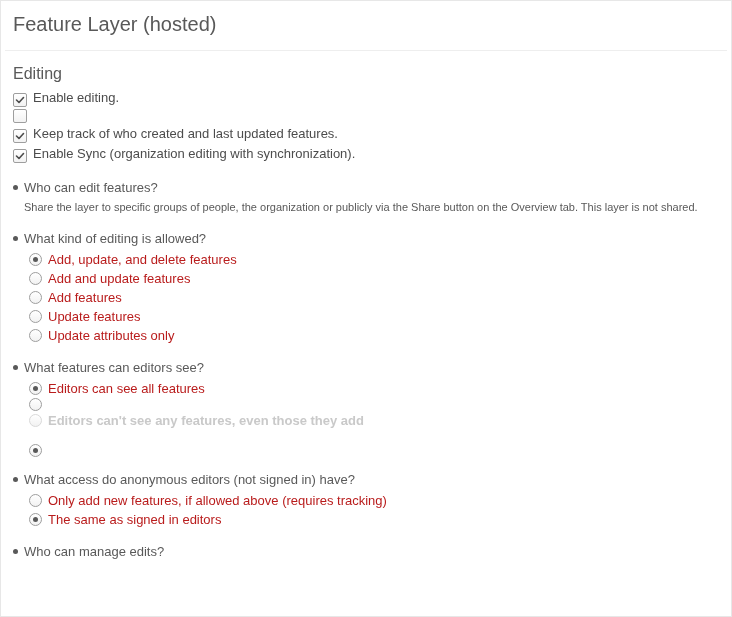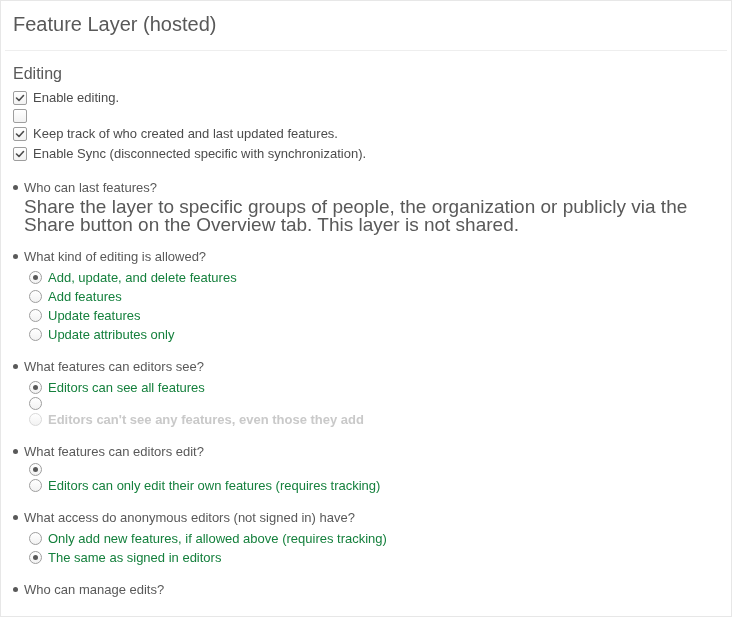--- a/index.html
+++ b/index.html
@@ -29,21 +29,21 @@
   .body {
     padding: 14px 12px 0 12px;
   }
   .section-heading {
     font-size: 16px;
     color: #595959;
     margin-bottom: 6px;
   }
   .chk-row {
     display: flex;
-    align-items: center;
+    align-items: flex-end;
     gap: 6px;
     line-height: 18px;
     margin-bottom: 2px;
     cursor: pointer;
   }
   .chk {
     width: 12px;
     height: 12px;
     border: 1px solid #9e9e9e;
     border-radius: 2px;
@@ -77,21 +77,21 @@
     left: 0;
     top: 6px;
     width: 5px;
     height: 5px;
     border-radius: 50%;
     background: #595959;
   }
   .qdesc {
     padding-left: 11px;
     color: #595959;
-    font-size: 19px;
+    font-size: 11px;
     line-height: 18px;
     margin-top: 2px;
   }
   .options {
     padding-left: 16px;
     margin-top: 3px;
   }
   .radio-row {
     display: flex;
     align-items: center;
@@ -111,21 +111,21 @@
     flex-shrink: 0;
   }
   .radio .dot {
     width: 5px;
     height: 5px;
     border-radius: 50%;
     background: #595959;
     display: none;
   }
   .radio.selected .dot { display: block; }
-  .radio-label { color: #15803d; }
+  .radio-label { color: #b91c1c; }
   .radio-row.disabled { cursor: default; font-weight: bold; }
   .radio-row.disabled .radio { border-color: #d9d9d9; }
   .radio-row.disabled .radio-label { color: #c9c9c9; }
 </style>
 </head>
 <body>
 
 <div class="panel">
   <div class="panel-title">Feature Layer (hosted)</div>
   <div class="divider"></div>
@@ -153,40 +153,44 @@
             </svg>
           </span>
           <span class="chk-label">Keep track of who created and last updated features.</span>
         </div>
         <div class="chk-row">
           <span class="chk checked">
             <svg class="tick" width="10" height="10" viewBox="0 0 10 10">
               <path d="M1.5 5 L4 7.5 L8.5 2.5" stroke="#4c4c4c" stroke-width="1.6" fill="none" stroke-linecap="round" stroke-linejoin="round"></path>
             </svg>
           </span>
-          <span class="chk-label">Enable Sync (disconnected specific with synchronization).</span>
+          <span class="chk-label">Enable Sync (organization editing with synchronization).</span>
         </div>
       </div>
 
     <div class="qlist" id="qlist">
         <div class="qitem">
-          <div class="qhead">Who can last features?</div>
+          <div class="qhead">Who can edit features?</div>
           <div class="qdesc">Share the layer to specific groups of people, the organization or publicly via the Share button on the Overview tab. This layer is not shared.</div>
         </div>
         <div class="qitem">
           <div class="qhead">What kind of editing is allowed?</div>
           <div class="options">
             <div class="radio-row">
               <span class="radio selected">
                 <span class="dot"></span>
               </span>
               <span class="radio-label">Add, update, and delete features</span>
             </div>
             <div class="radio-row">
               <span class="radio"></span>
+              <span class="radio-label">Add and update features</span>
+            </div>
+            <div class="radio-row">
+              <span class="radio"></span>
               <span class="radio-label">Add features</span>
             </div>
             <div class="radio-row">
               <span class="radio"></span>
               <span class="radio-label">Update features</span>
             </div>
             <div class="radio-row">
               <span class="radio"></span>
               <span class="radio-label">Update attributes only</span>
             </div>
@@ -204,30 +208,25 @@
             <div class="radio-row">
               <span class="radio"></span>
             </div>
             <div class="radio-row disabled">
               <span class="radio"></span>
               <span class="radio-label">Editors can't see any features, even those they add</span>
             </div>
           </div>
         </div>
         <div class="qitem">
-          <div class="qhead">What features can editors edit?</div>
-          <div class="options">
-            <div class="radio-row">
-              <span class="radio selected">
-                <span class="dot"></span>
-              </span>
-            </div>
-            <div class="radio-row">
-              <span class="radio"></span>
-              <span class="radio-label">Editors can only edit their own features (requires tracking)</span>
+          <div class="options">
+            <div class="radio-row">
+              <span class="radio selected">
+                <span class="dot"></span>
+              </span>
             </div>
           </div>
         </div>
         <div class="qitem">
           <div class="qhead">What access do anonymous editors (not signed in) have?</div>
           <div class="options">
             <div class="radio-row">
               <span class="radio"></span>
               <span class="radio-label">Only add new features, if allowed above (requires tracking)</span>
             </div>

